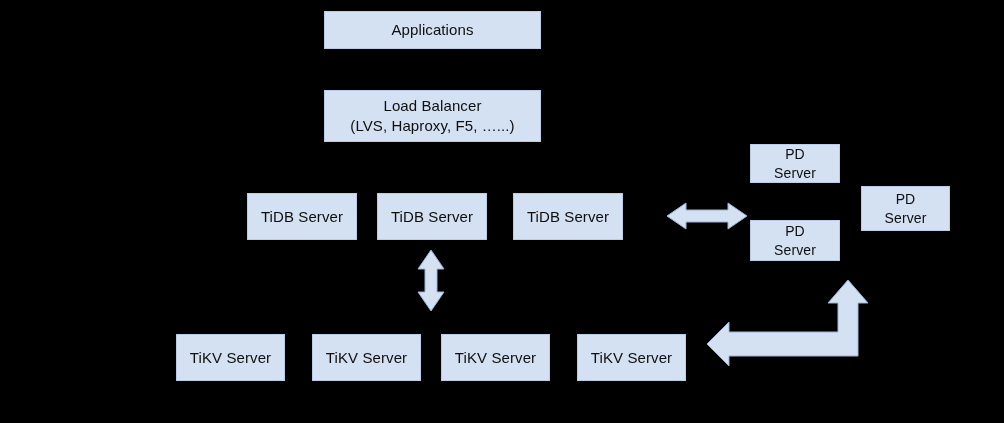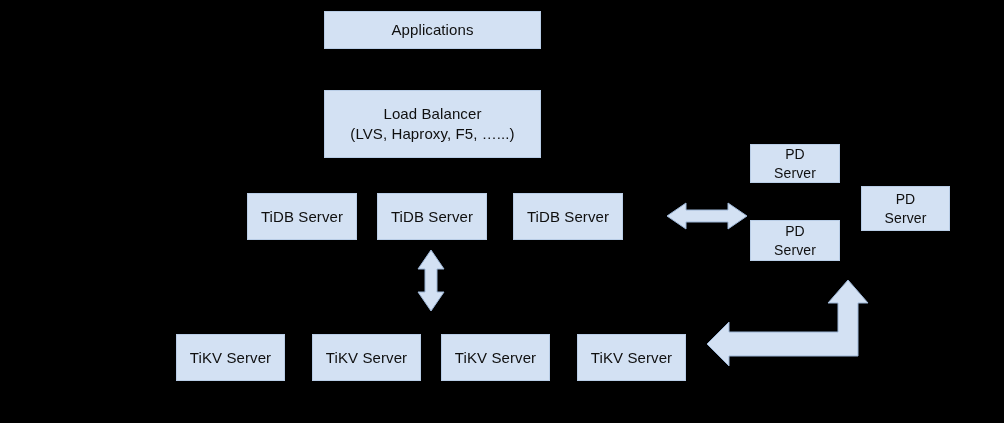--- a/index.html
+++ b/index.html
@@ -54,21 +54,21 @@
 </style>
 </head>
 <body>
 
 <div id="diagram">
 
   <div class="node" style="left:324px; top:11px; width:217px; height:38px;">
     <span class="node-label">Applications</span>
   </div>
 
-  <div class="node" style="left:324px; top:90px; width:217px; height:68px;">
+  <div class="node" style="left:324px; top:90px; width:217px; height:52px;">
     <span class="node-label">Load Balancer
 (LVS, Haproxy, F5, …...)</span>
   </div>
 
   <div class="node" style="left:247px; top:193px; width:110px; height:47px;">
     <span class="node-label">TiDB Server</span>
   </div>
   <div class="node" style="left:377px; top:193px; width:110px; height:47px;">
     <span class="node-label">TiDB Server</span>
   </div>

